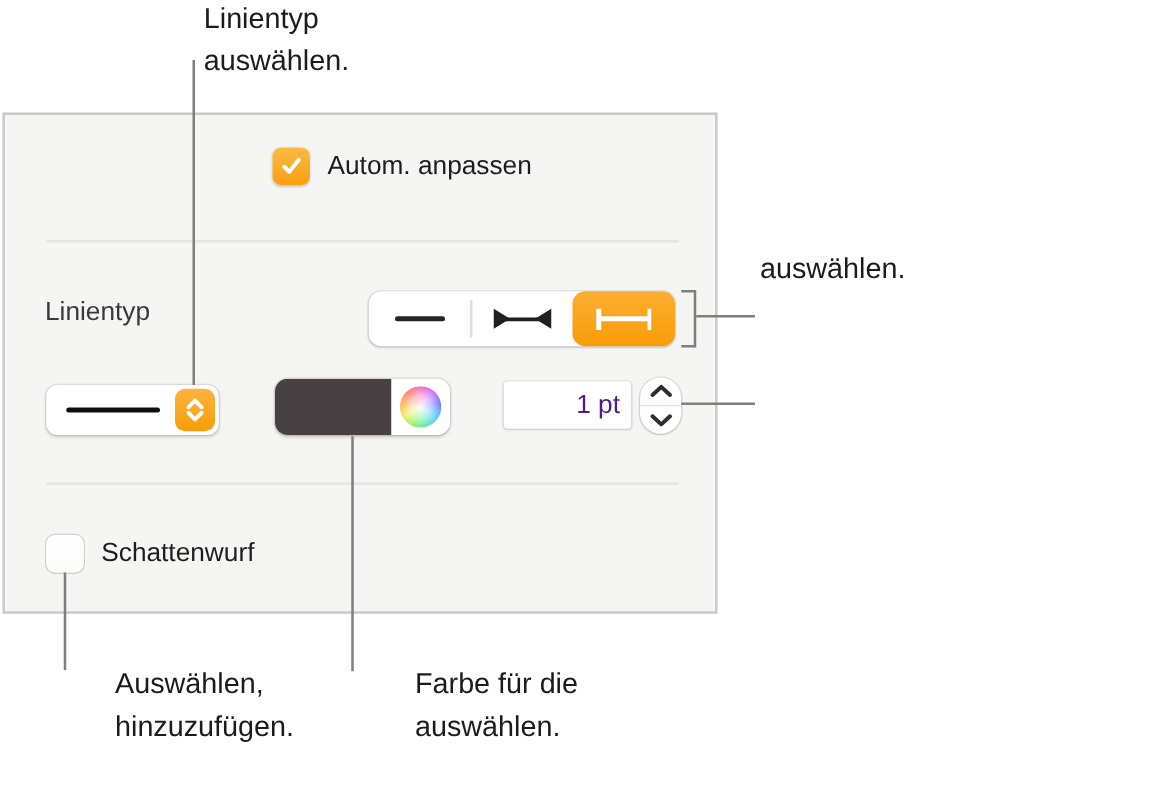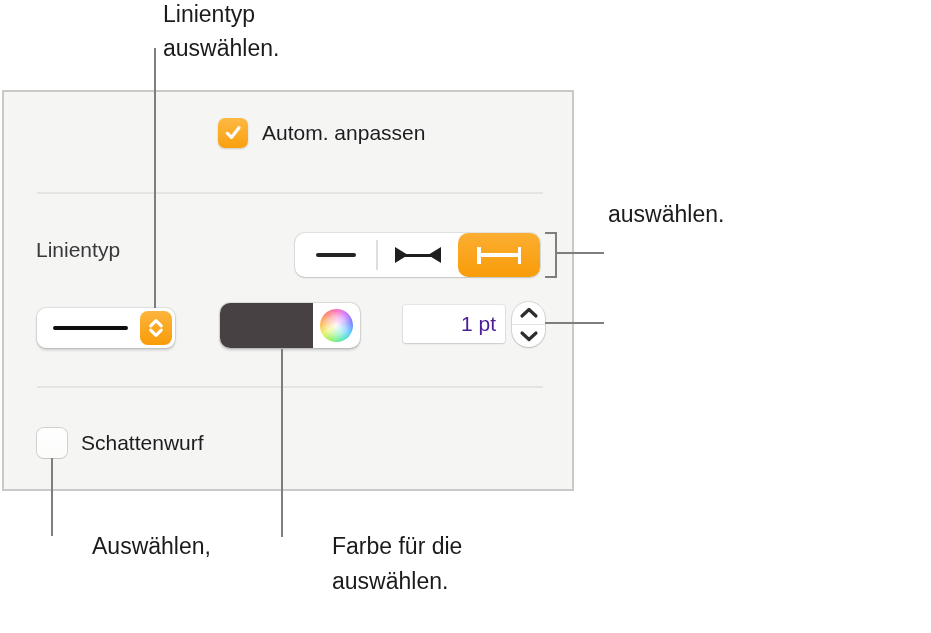--- a/index.html
+++ b/index.html
@@ -181,19 +181,20 @@
 
   <div class="callout" id="callout-linientyp">
     <div>Linientyp</div>
     <div>auswählen.</div>
   </div>
   <div class="callout" id="callout-stil">
     <div>auswählen.</div>
   </div>
   <div class="callout" id="callout-schatten">
     <div>Auswählen,</div>
+    <div>hinzuzufügen.</div>
   </div>
   <div class="callout" id="callout-farbe">
     <div>Farbe für die</div>
     <div>auswählen.</div>
   </div>
 
 </div>
 
 </body></html>

